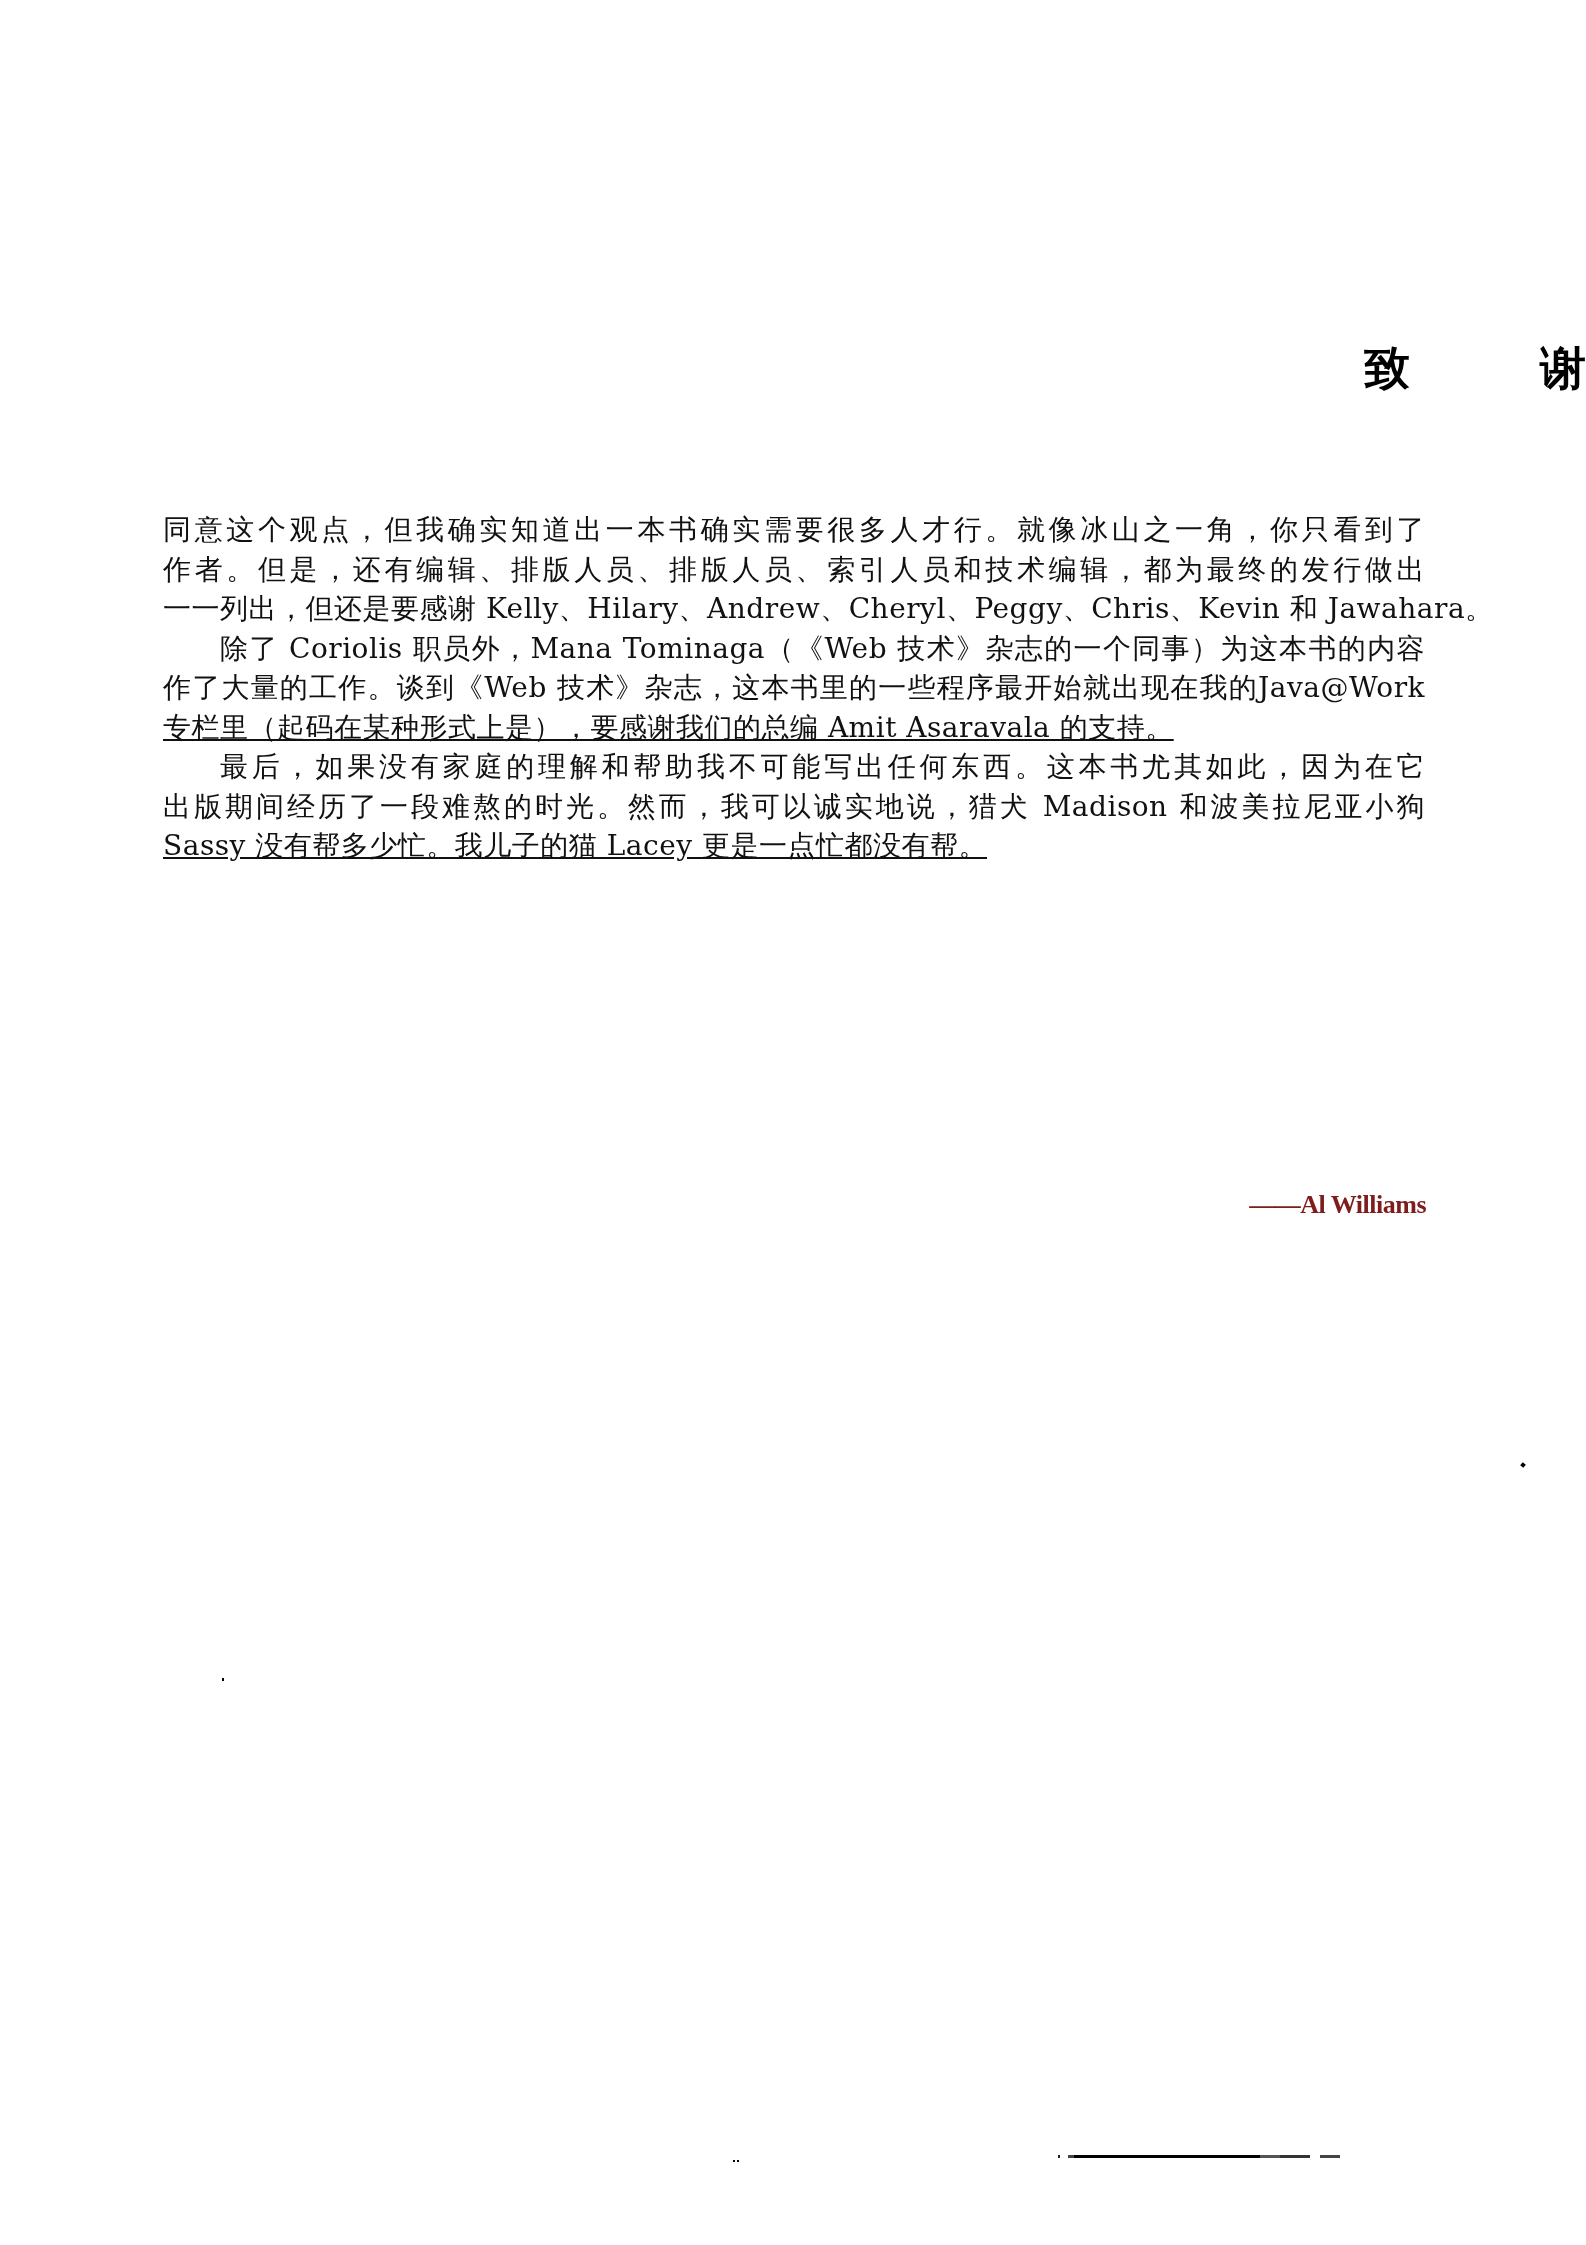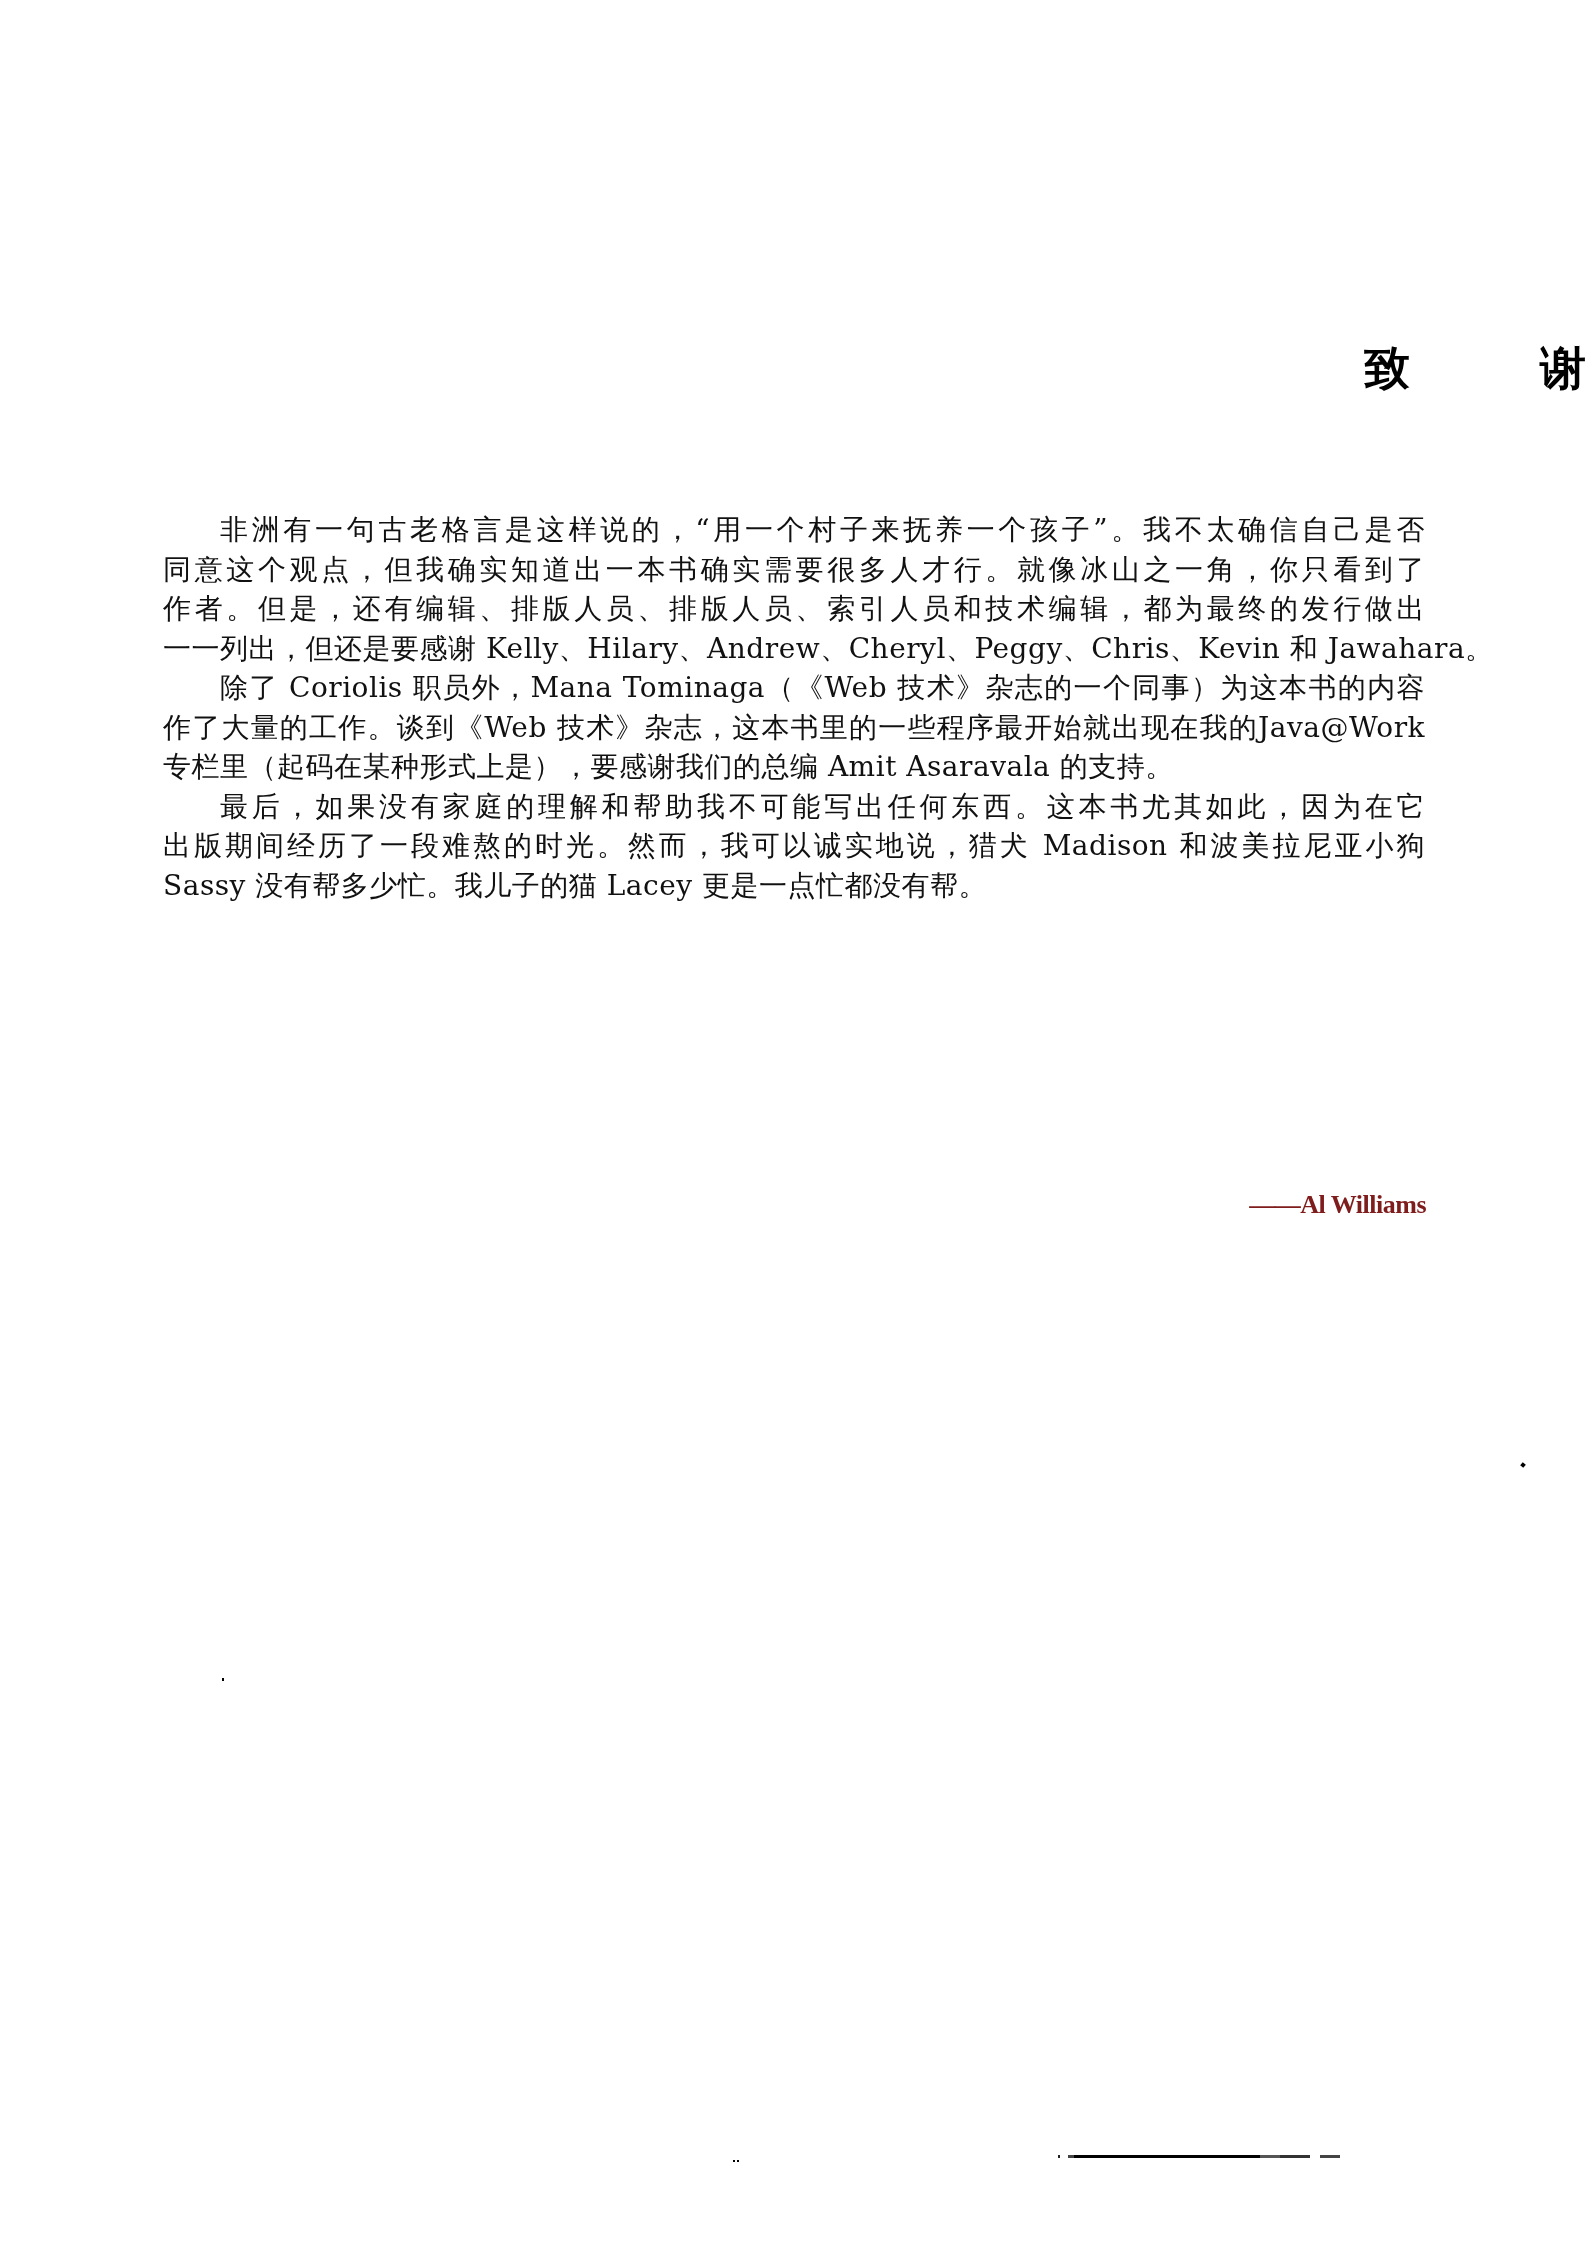--- a/index.html
+++ b/index.html
@@ -51,20 +51,21 @@
       text-indent: 57px;
     }
     .body-text .line {
       display: block;
       white-space: nowrap;
       text-align: justify;
       text-align-last: justify;
     }
     .body-text .line.last {
       text-align-last: left;
+      text-decoration: underline;
     }
     .signature {
       position: absolute;
       top: 1190px;
       right: 160px;
       font-family: "Liberation Serif", "DejaVu Serif", serif;
       font-weight: bold;
       font-size: 26px;
       color: #7f1d1d;
       letter-spacing: -0.5px;
@@ -88,21 +89,20 @@
   </style>
 </head>
 <body>
 
 <div class="page-title">
   <span>致</span><span class="gap"></span><span>谢</span>
 </div>
 
 <div class="body-text">
   <p>
-    <span class="line">非洲有一句古老格言是这样说的，“用一个村子来抚养一个孩子”。我不太确信自己是否</span>
     <span class="line" style="text-indent:0">同意这个观点，但我确实知道出一本书确实需要很多人才行。就像冰山之一角，你只看到了</span>
     <span class="line" style="text-indent:0">作者。但是，还有编辑、排版人员、排版人员、索引人员和技术编辑，都为最终的发行做出</span>
     <span class="line" style="text-indent:0">一一列出，但还是要感谢 Kelly、Hilary、Andrew、Cheryl、Peggy、Chris、Kevin 和 Jawahara。</span>
   </p>
   <p>
     <span class="line">除了 Coriolis 职员外，Mana Tominaga（《Web 技术》杂志的一个同事）为这本书的内容</span>
     <span class="line" style="text-indent:0">作了大量的工作。谈到《Web 技术》杂志，这本书里的一些程序最开始就出现在我的Java@Work</span>
     <span class="line last" style="text-indent:0">专栏里（起码在某种形式上是），要感谢我们的总编 Amit Asaravala 的支持。</span>
   </p>
   <p>

